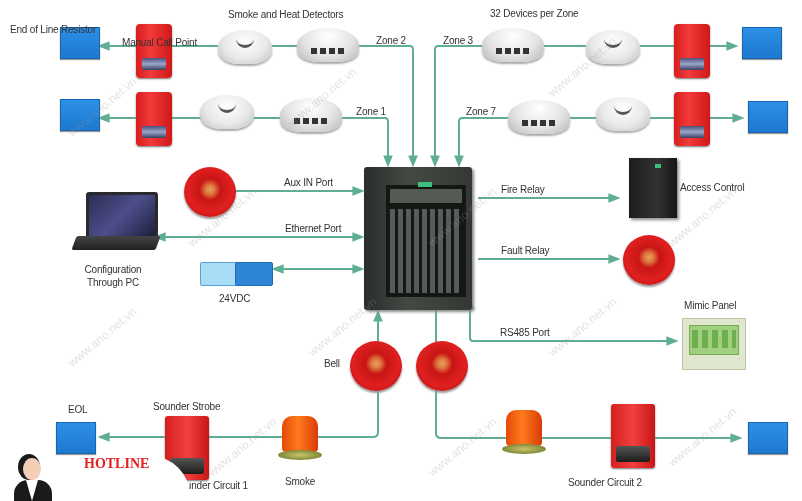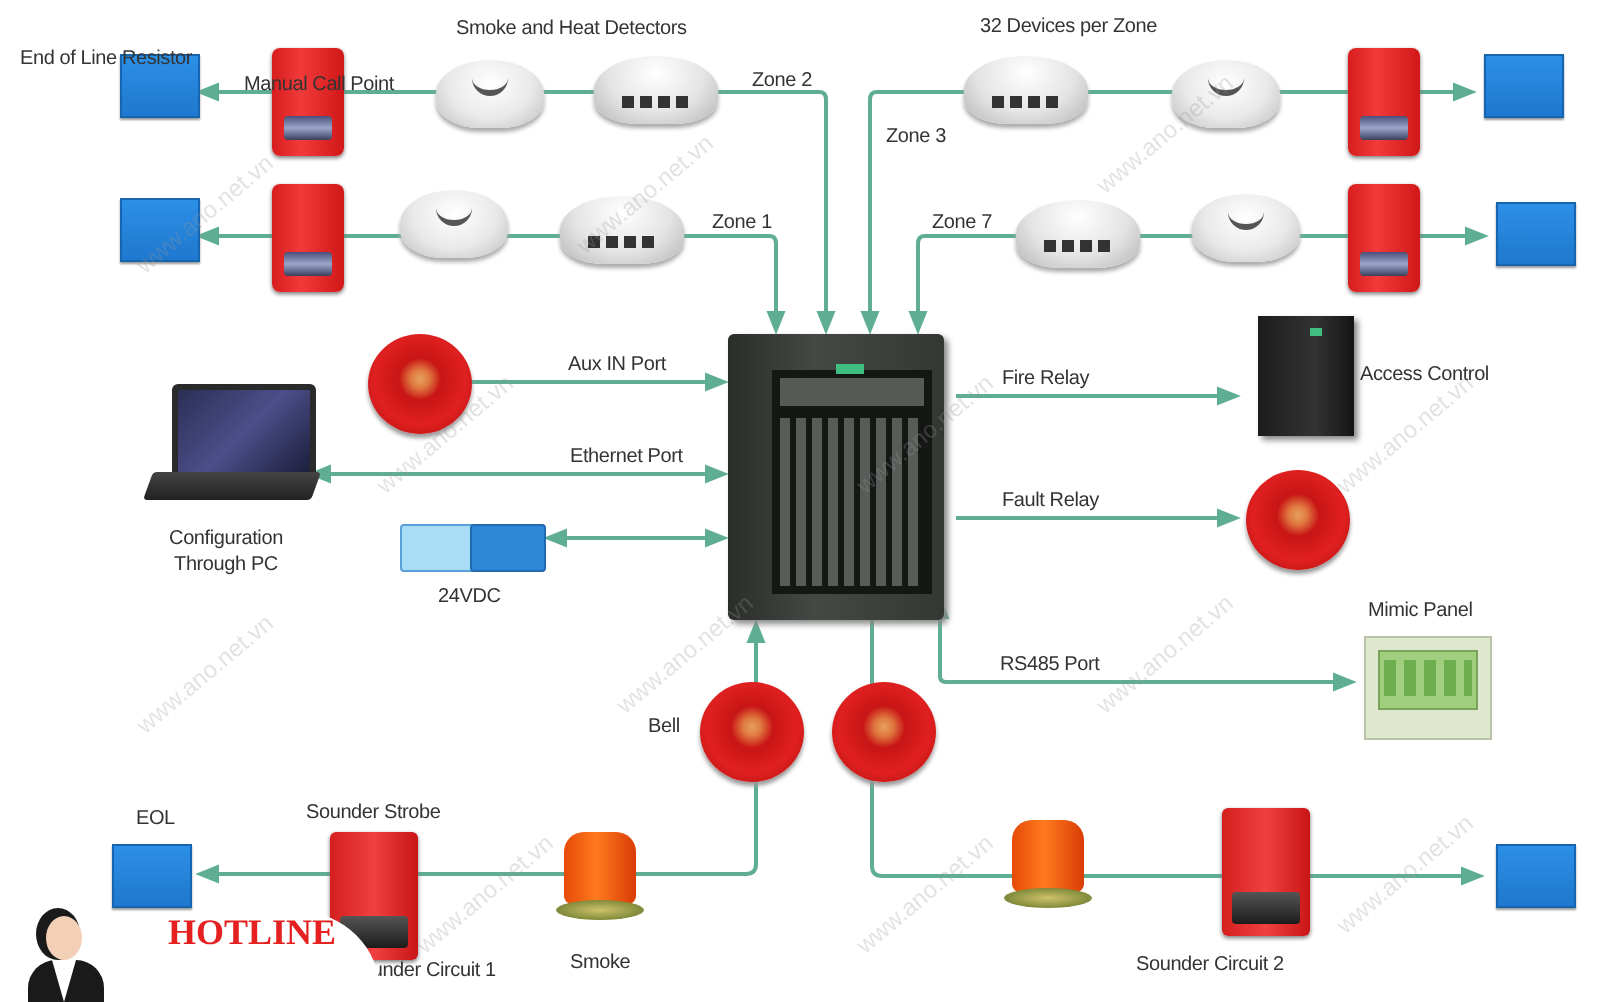--- a/index.html
+++ b/index.html
@@ -33,21 +33,21 @@
   .laptop{position:absolute;left:74px;top:192px;width:84px;height:62px;}
   .laptop .scr{position:absolute;left:12px;top:0;width:66px;height:42px;background:linear-gradient(135deg,#2b2f55,#4d4e8a 50%,#1b1e3a);border:3px solid #2a2a2a;border-radius:3px;}
   .laptop .kb{position:absolute;left:0;top:44px;width:84px;height:14px;background:linear-gradient(#444,#222);transform:skewX(-20deg);border-radius:2px;}
   .battery{position:absolute;top:262px;width:36px;height:22px;border:1px solid #5aa0d8;border-radius:2px;}
   .hotline{position:absolute;left:0;top:456px;width:190px;height:45px;}
   .hotline .bubble{position:absolute;left:50px;top:0;width:140px;height:48px;background:#fff;border-radius:14px 40px 0 0;}
   .hotline .agent{position:absolute;left:10px;top:0;width:48px;height:45px;}
   .hotline .face{position:absolute;left:13px;top:2px;width:18px;height:22px;border-radius:50%;background:#f2cfb6;box-shadow:-3px -2px 0 2px #1a1a1a;}
   .hotline .suit{position:absolute;left:4px;top:24px;width:38px;height:21px;background:#1a1a1a;border-radius:14px 14px 0 0;}
   .hotline .shirt{position:absolute;left:16px;top:24px;width:12px;height:21px;background:#fff;clip-path:polygon(0 0,100% 0,50% 100%);}
-  .hot-label{position:absolute;left:84px;top:0;font-family:"Liberation Serif",serif;font-weight:bold;color:#e42020;font-size:18px;}
+  .hot-label{position:absolute;left:84px;top:0;font-family:"Liberation Serif",serif;font-weight:bold;color:#e42020;font-size:14px;}
   .hot-num{position:absolute;left:60px;top:16px;font-family:"Liberation Serif",serif;font-weight:bold;color:#e42020;font-size:20px;letter-spacing:0.3px;}
   .wm{position:absolute;font-size:12px;color:rgba(150,150,150,.28);transform:rotate(-40deg);white-space:nowrap;pointer-events:none;}
 </style>
 </head>
 <body>
 
 <svg id="diagram" width="802" height="501">
   <defs>
     <marker id="arr" viewBox="0 0 10 10" refX="8" refY="5" markerWidth="6" markerHeight="6" orient="auto-start-reverse">
       <path d="M0,1 L10,5 L0,9 z" fill="#5fae94"></path>
@@ -100,21 +100,21 @@
 <div class="smoke" style="left:596px;top:97px;"></div>
 <div class="mcp" style="left:674px;top:92px;"></div>
 <div class="eol" style="left:748px;top:101px;"></div>
 
 <span class="lbl" style="left:10px;top:10px;margin-top:14px;">End of Line Resistor</span>
 <span class="lbl" style="left:122px;top:10px;margin-top:27px;">Manual Call Point</span>
 <span class="lbl" style="left:228px;top:9px;">Smoke and Heat Detectors</span>
 <span class="lbl" style="left:490px;top:8px;">32 Devices per Zone</span>
 <span class="lbl" style="left:376px;top:35px;">Zone 2</span>
 <span class="lbl" style="left:356px;top:106px;">Zone 1</span>
-<span class="lbl" style="left:443px;top:35px;margin-top:28px;">Zone 3</span>
+<span class="lbl" style="left:443px;top:35px;">Zone 3</span>
 <span class="lbl" style="left:466px;top:106px;">Zone 7</span>
 
 <div class="bell" style="left:184px;top:167px;"></div>
 <span class="lbl" style="left:284px;top:177px;">Aux IN Port</span>
 <div class="laptop">
     <div class="scr"></div>
     <div class="kb"></div>
   </div>
 <span class="lbl" style="left:285px;top:223px;">Ethernet Port</span>
 <div class="lbl ctr" style="left:80px;top:263px;width:66px;">

